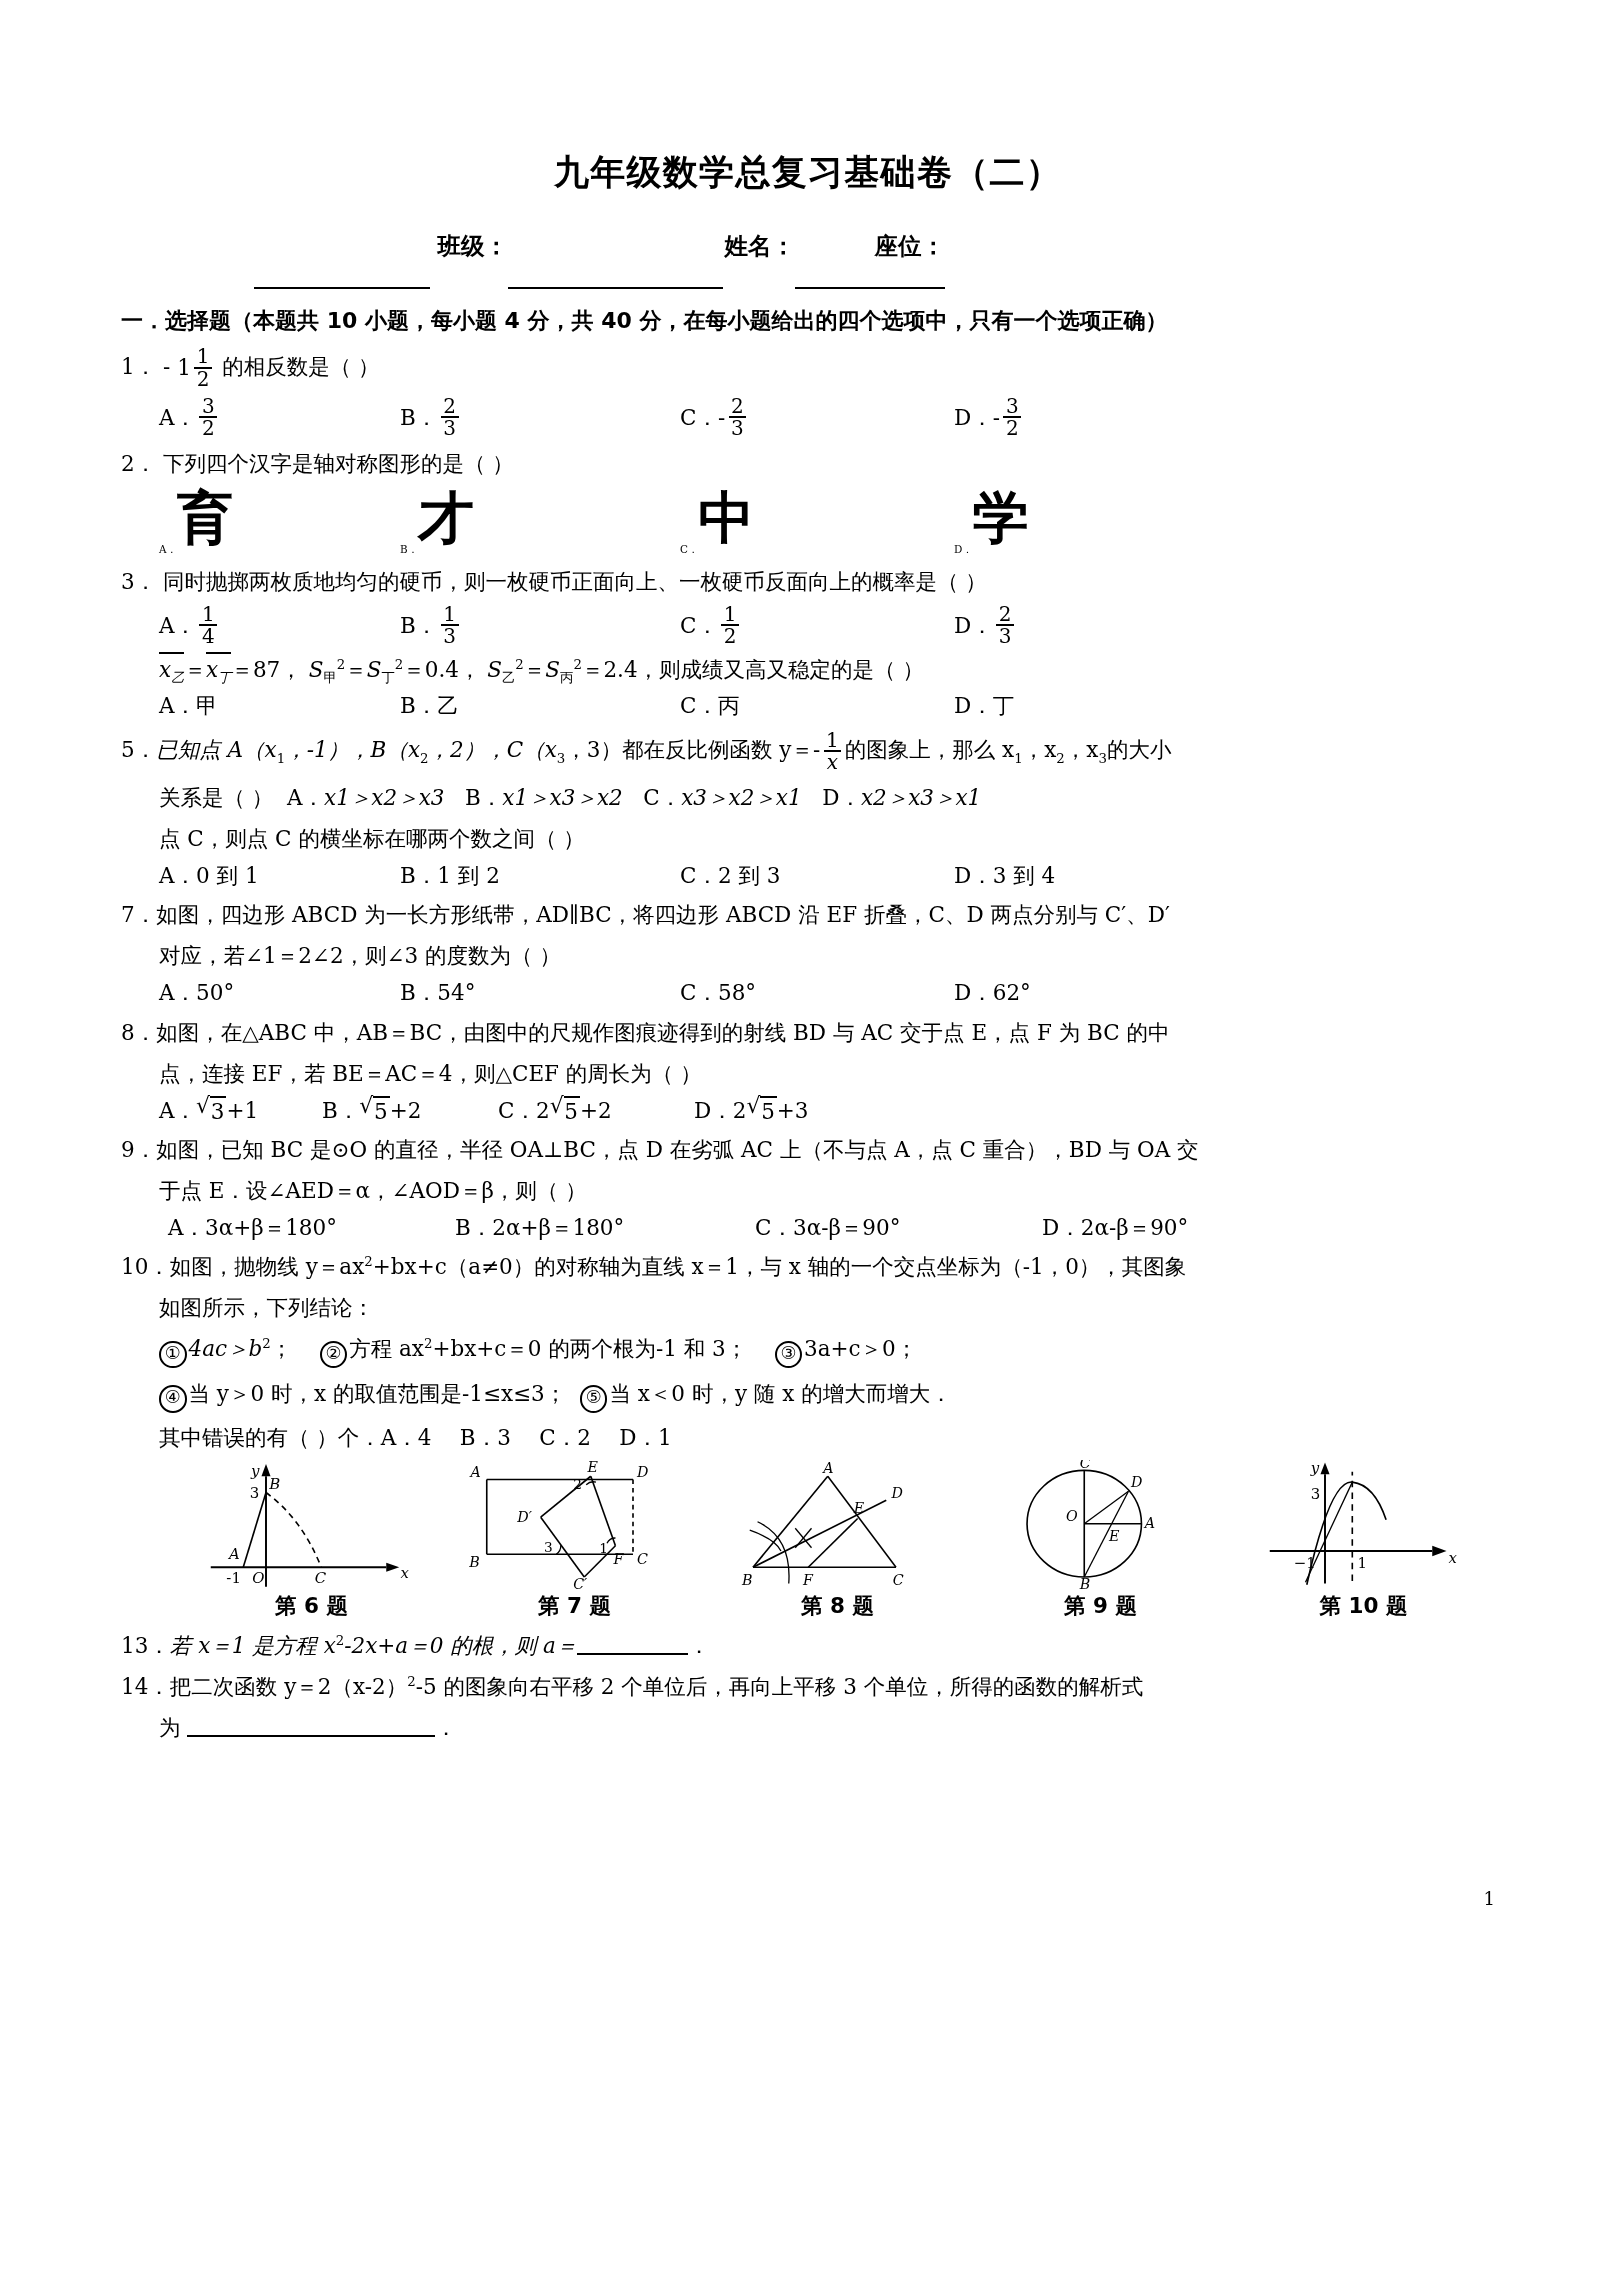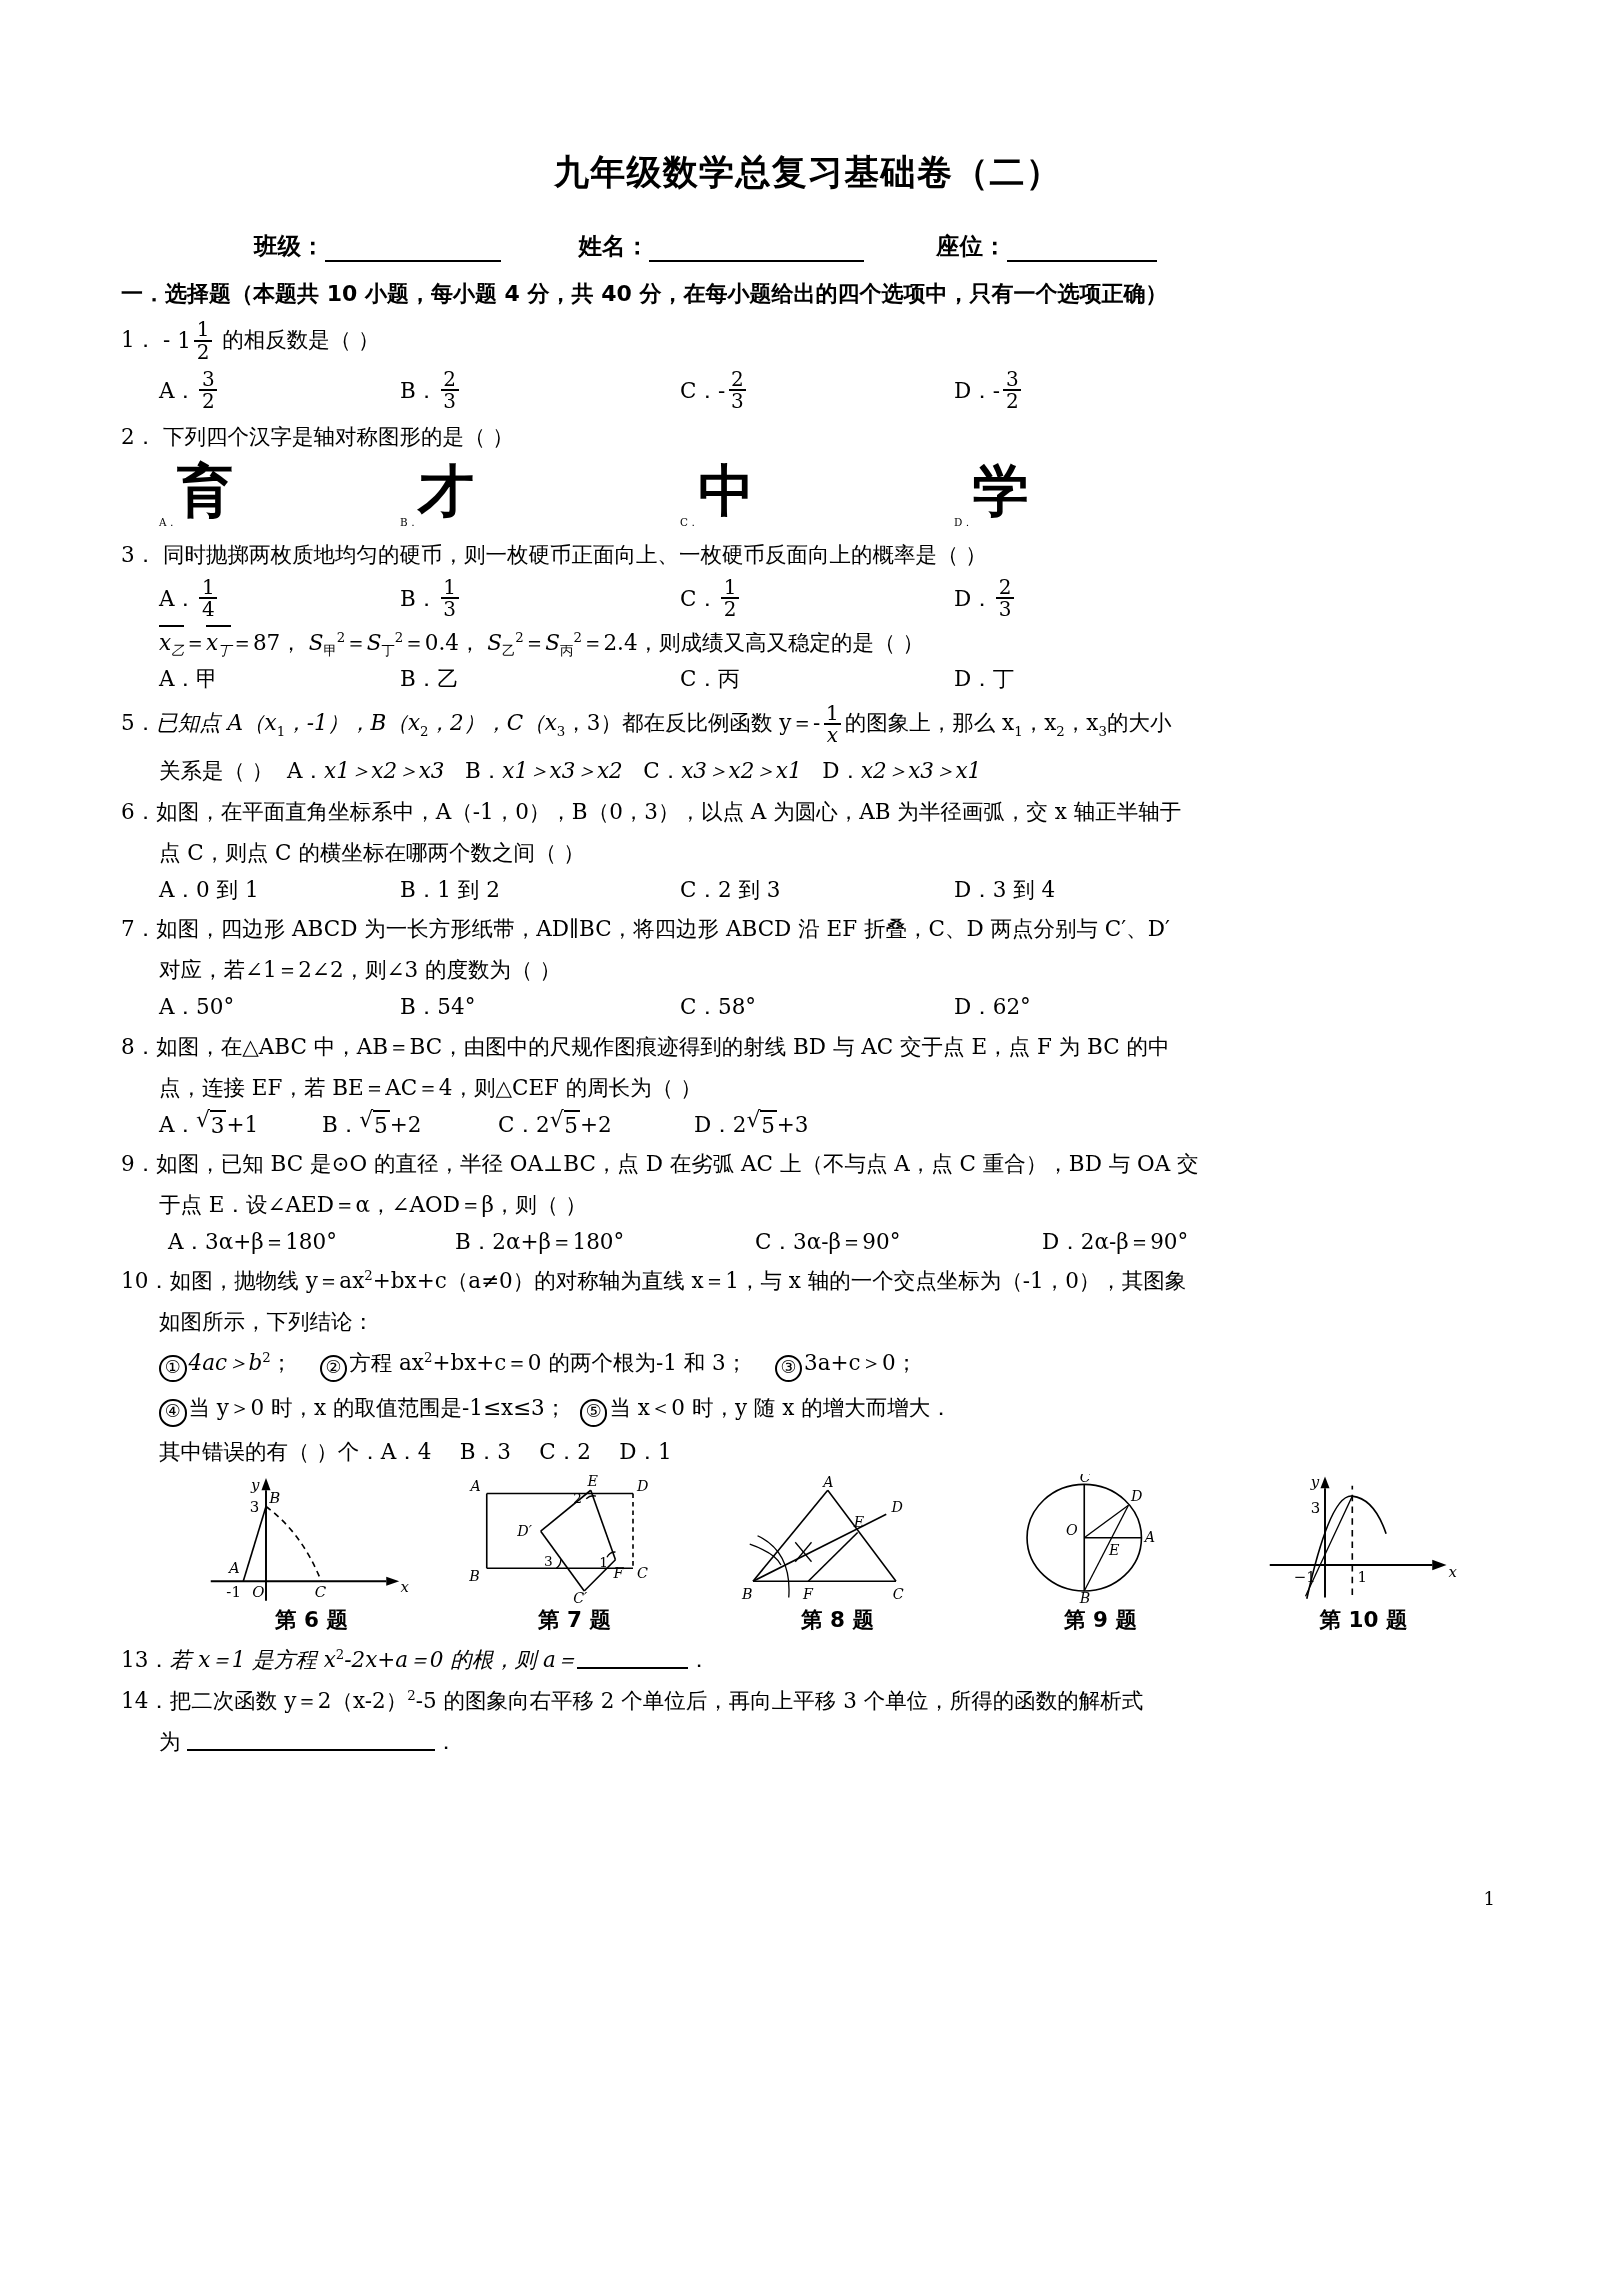--- a/index.html
+++ b/index.html
@@ -24,21 +24,21 @@
 
   
   .info-row {
     display:flex;
     margin-top:34px;
     padding-left:254px;
     font-size:23.5px;
     font-weight:bold;
     align-items:flex-end;
   }
-  .info-item { display:flex; align-items:flex-end; }
+  .info-item { display:flex; align-items:flex-end;flex-direction:column; }
   .info-item .lbl { white-space:nowrap; }
   .blank-line { display:inline-block; border-bottom:2.6px solid #000; height:25px; }
   .bl-class { width:176px; margin-right:78px; }
   .bl-name  { width:215px; margin-right:72px; }
   .bl-seat  { width:150px; }
 
   
   .body-wrap { padding:0 121px 0 121px; }
   .sec-head {
     font-size:22px; font-weight:bold; margin-top:17px;
@@ -260,23 +260,20 @@
         </span><span>的图象上，那么 x</span><sub>1</sub><span>，x</span><sub>2</sub><span>，x</span><sub>3</sub><span>的大小</span>
     </div>
     <div class="q indent">
       <span>关系是（      ）</span>
       <span>&nbsp;<span>A．</span><span class="italic">x1＞x2＞x3</span></span>
       <span>&nbsp;&nbsp;<span>B．</span><span class="italic">x1＞x3＞x2</span></span>
       <span>&nbsp;&nbsp;<span>C．</span><span class="italic">x3＞x2＞x1</span></span>
       <span>&nbsp;&nbsp;<span>D．</span><span class="italic">x2＞x3＞x1</span></span>
     </div>
 
-    <div class="q">
-      <span>6．</span><span>如图，在平面直角坐标系中，A（-1，0），B（0，3），以点 A 为圆心，AB 为半径画弧，交 x 轴正半轴于</span>
-    </div>
     <div class="q indent">点 C，则点 C 的横坐标在哪两个数之间（      ）</div>
     <div class="opts">
       <span class="opt w-a">
           <span>A．</span>
           <span>0 到 1</span>
         </span>
       <span class="opt w-b">
           <span>B．</span>
           <span>1 到 2</span>
         </span>

